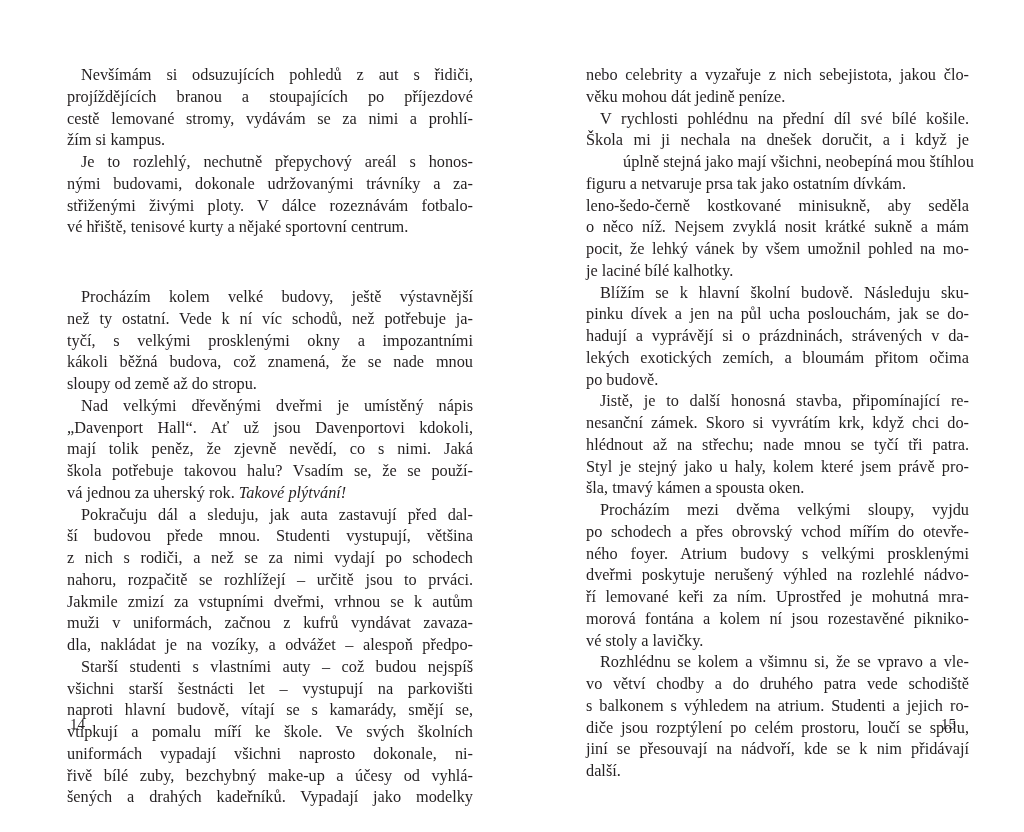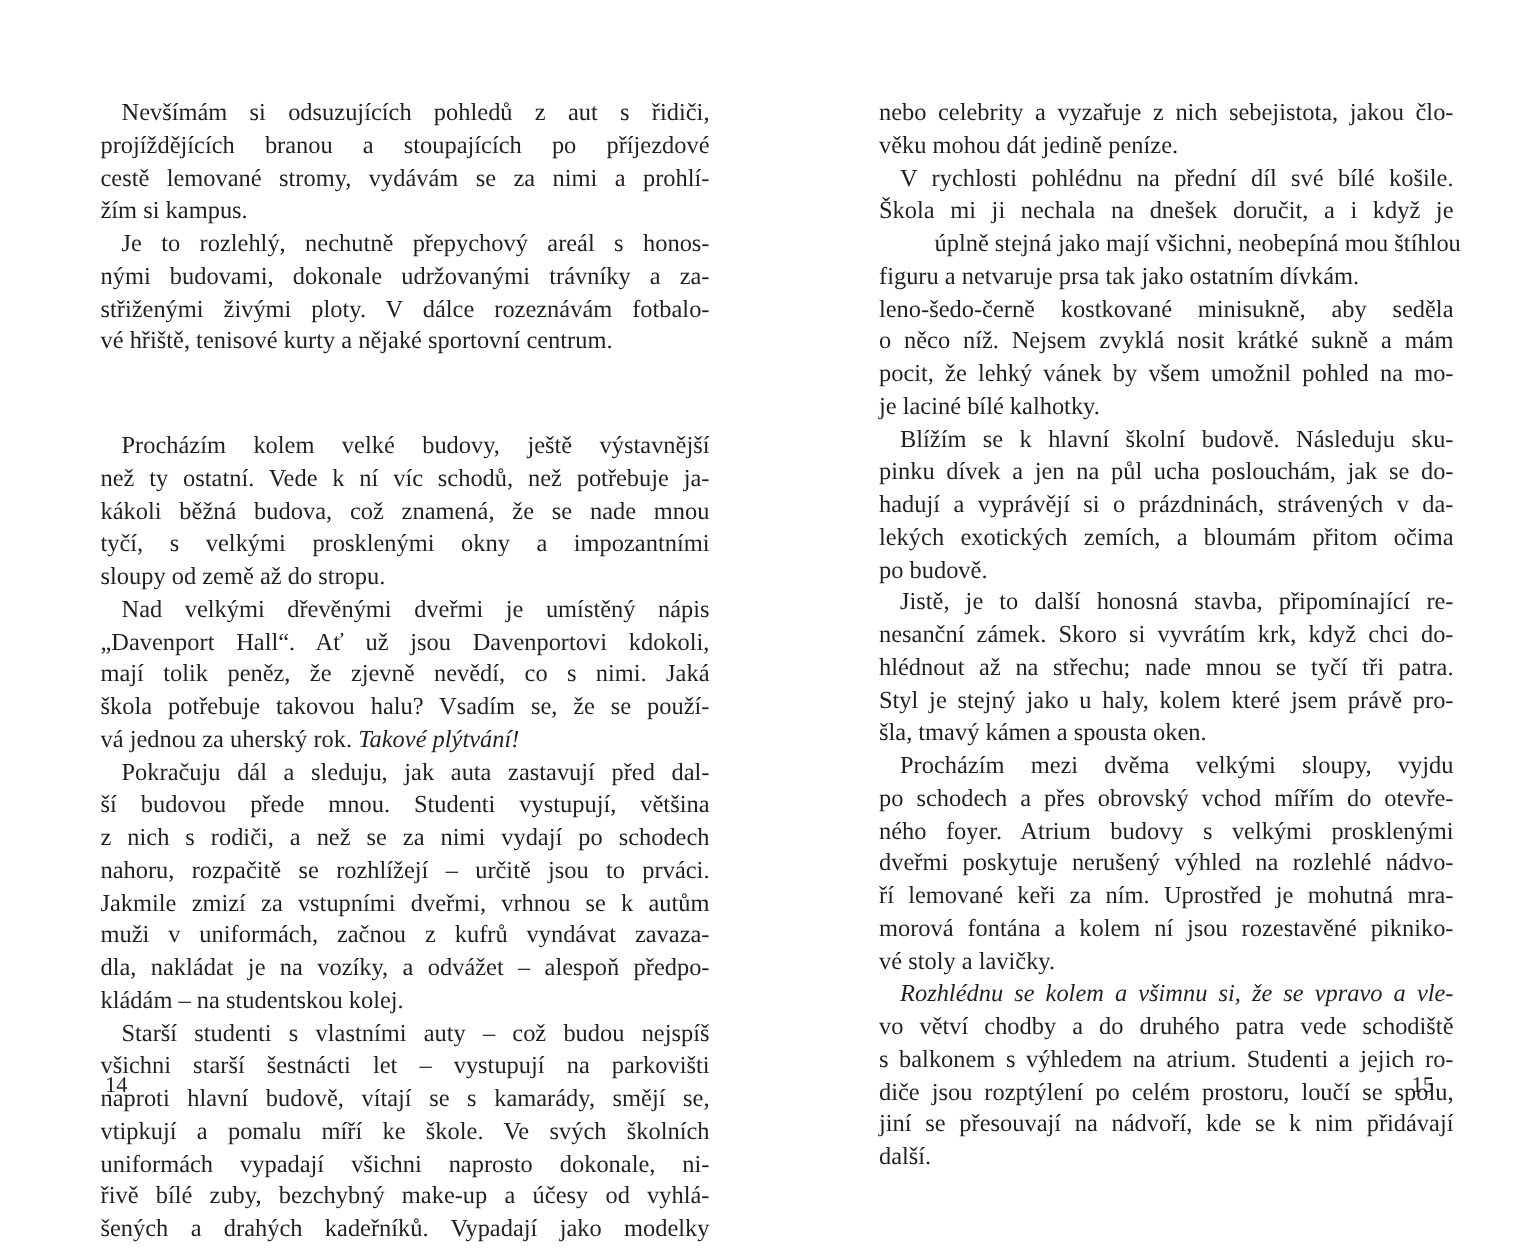--- a/index.html
+++ b/index.html
@@ -62,36 +62,35 @@
     <div class="line indent" style="white-space: pre;"><span>Nevšímám si odsuzujících pohledů z aut s řidiči,</span></div>
     <div class="line" style="white-space: pre;"><span>projíždějících branou a stoupajících po příjezdové</span></div>
     <div class="line" style="white-space: pre;"><span>cestě lemované stromy, vydávám se za nimi a prohlí-</span></div>
     <div class="line last" style="white-space: pre;"><span>žím si kampus.</span></div>
     <div class="line indent" style="white-space: pre;"><span>Je to rozlehlý, nechutně přepychový areál s honos-</span></div>
     <div class="line" style="white-space: pre;"><span>nými budovami, dokonale udržovanými trávníky a za-</span></div>
     <div class="line" style="white-space: pre;"><span>střiženými živými ploty. V dálce rozeznávám fotbalo-</span></div>
     <div class="line last" style="white-space: pre;"><span>vé hřiště, tenisové kurty a nějaké sportovní centrum.</span></div>
     <div class="line indent" style="white-space: pre; margin-top: 48px;"><span>Procházím kolem velké budovy, ještě výstavnější</span></div>
     <div class="line" style="white-space: pre;"><span>než ty ostatní. Vede k ní víc schodů, než potřebuje ja-</span></div>
+    <div class="line" style="white-space: pre;"><span>tyčí, s velkými prosklenými okny a impozantními</span></div>
     <div class="line" style="white-space: pre;"><span>kákoli běžná budova, což znamená, že se nade mnou</span></div>
-    <div class="line" style="white-space: pre;"><span>tyčí, s velkými prosklenými okny a impozantními</span></div>
     <div class="line last" style="white-space: pre;"><span>sloupy od země až do stropu.</span></div>
     <div class="line indent" style="white-space: pre;"><span>Nad velkými dřevěnými dveřmi je umístěný nápis</span></div>
     <div class="line" style="white-space: pre;"><span>„Davenport Hall“. Ať už jsou Davenportovi kdokoli,</span></div>
     <div class="line" style="white-space: pre;"><span>mají tolik peněz, že zjevně nevědí, co s nimi. Jaká</span></div>
     <div class="line" style="white-space: pre;"><span>škola potřebuje takovou halu? Vsadím se, že se použí-</span></div>
     <div class="line last" style="white-space: pre;"><span>vá jednou za uherský rok. </span><em>Takové plýtvání!</em></div>
     <div class="line indent" style="white-space: pre;"><span>Pokračuju dál a sleduju, jak auta zastavují před dal-</span></div>
     <div class="line" style="white-space: pre;"><span>ší budovou přede mnou. Studenti vystupují, většina</span></div>
     <div class="line" style="white-space: pre;"><span>z nich s rodiči, a než se za nimi vydají po schodech</span></div>
     <div class="line" style="white-space: pre;"><span>nahoru, rozpačitě se rozhlížejí – určitě jsou to prváci.</span></div>
     <div class="line" style="white-space: pre;"><span>Jakmile zmizí za vstupními dveřmi, vrhnou se k autům</span></div>
     <div class="line" style="white-space: pre;"><span>muži v uniformách, začnou z kufrů vyndávat zavaza-</span></div>
     <div class="line" style="white-space: pre;"><span>dla, nakládat je na vozíky, a odvážet – alespoň předpo-</span></div>
-    <div class="line last" style="white-space: pre;"><span>kládám – na studentskou kolej.</span></div>
     <div class="line indent" style="white-space: pre;"><span>Starší studenti s vlastními auty – což budou nejspíš</span></div>
     <div class="line" style="white-space: pre;"><span>všichni starší šestnácti let – vystupují na parkovišti</span></div>
     <div class="line" style="white-space: pre;"><span>naproti hlavní budově, vítají se s kamarády, smějí se,</span></div>
     <div class="line" style="white-space: pre;"><span>vtipkují a pomalu míří ke škole. Ve svých školních</span></div>
     <div class="line" style="white-space: pre;"><span>uniformách vypadají všichni naprosto dokonale, ni-</span></div>
     <div class="line" style="white-space: pre;"><span>řivě bílé zuby, bezchybný make-up a účesy od vyhlá-</span></div>
     <div class="line" style="white-space: pre;"><span>šených a drahých kadeřníků. Vypadají jako modelky</span></div>
   </div>
 <div class="page page-right" id="right-page">
     <div class="line" style="white-space: pre;"><span>nebo celebrity a vyzařuje z nich sebejistota, jakou člo-</span></div>
@@ -114,21 +113,21 @@
     <div class="line" style="white-space: pre;"><span>hlédnout až na střechu; nade mnou se tyčí tři patra.</span></div>
     <div class="line" style="white-space: pre;"><span>Styl je stejný jako u haly, kolem které jsem právě pro-</span></div>
     <div class="line last" style="white-space: pre;"><span>šla, tmavý kámen a spousta oken.</span></div>
     <div class="line indent" style="white-space: pre;"><span>Procházím mezi dvěma velkými sloupy, vyjdu</span></div>
     <div class="line" style="white-space: pre;"><span>po schodech a přes obrovský vchod mířím do otevře-</span></div>
     <div class="line" style="white-space: pre;"><span>ného foyer. Atrium budovy s velkými prosklenými</span></div>
     <div class="line" style="white-space: pre;"><span>dveřmi poskytuje nerušený výhled na rozlehlé nádvo-</span></div>
     <div class="line" style="white-space: pre;"><span>ří lemované keři za ním. Uprostřed je mohutná mra-</span></div>
     <div class="line" style="white-space: pre;"><span>morová fontána a kolem ní jsou rozestavěné pikniko-</span></div>
     <div class="line last" style="white-space: pre;"><span>vé stoly a lavičky.</span></div>
-    <div class="line indent" style="white-space: pre; font-style: italic;"><span>Rozhlédnu se kolem a všimnu si, že se vpravo a vle-</span></div>
+    <div class="line indent" style="white-space: pre;"><span>Rozhlédnu se kolem a všimnu si, že se vpravo a vle-</span></div>
     <div class="line" style="white-space: pre;"><span>vo větví chodby a do druhého patra vede schodiště</span></div>
     <div class="line" style="white-space: pre;"><span>s balkonem s výhledem na atrium. Studenti a jejich ro-</span></div>
     <div class="line" style="white-space: pre;"><span>diče jsou rozptýlení po celém prostoru, loučí se spolu,</span></div>
     <div class="line" style="white-space: pre;"><span>jiní se přesouvají na nádvoří, kde se k nim přidávají</span></div>
     <div class="line last" style="white-space: pre;"><span>další.</span></div>
   </div>
 
 <div class="page-number left">14</div>
 <div class="page-number right">15</div>
 

